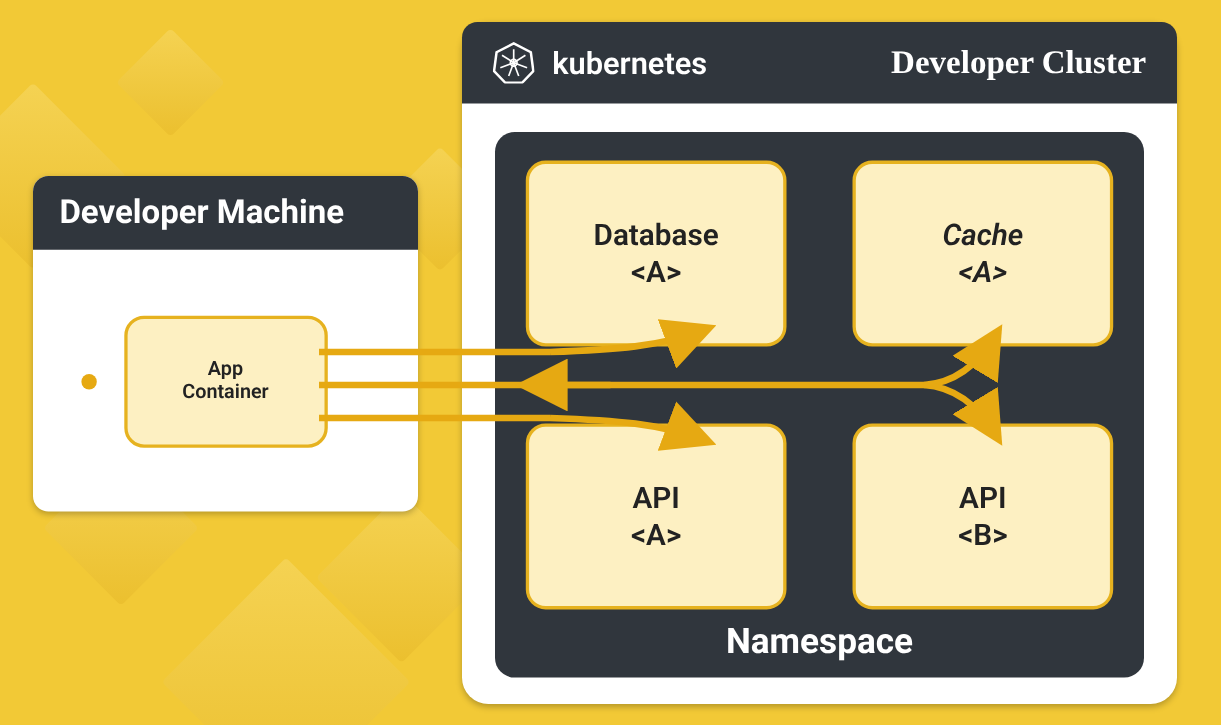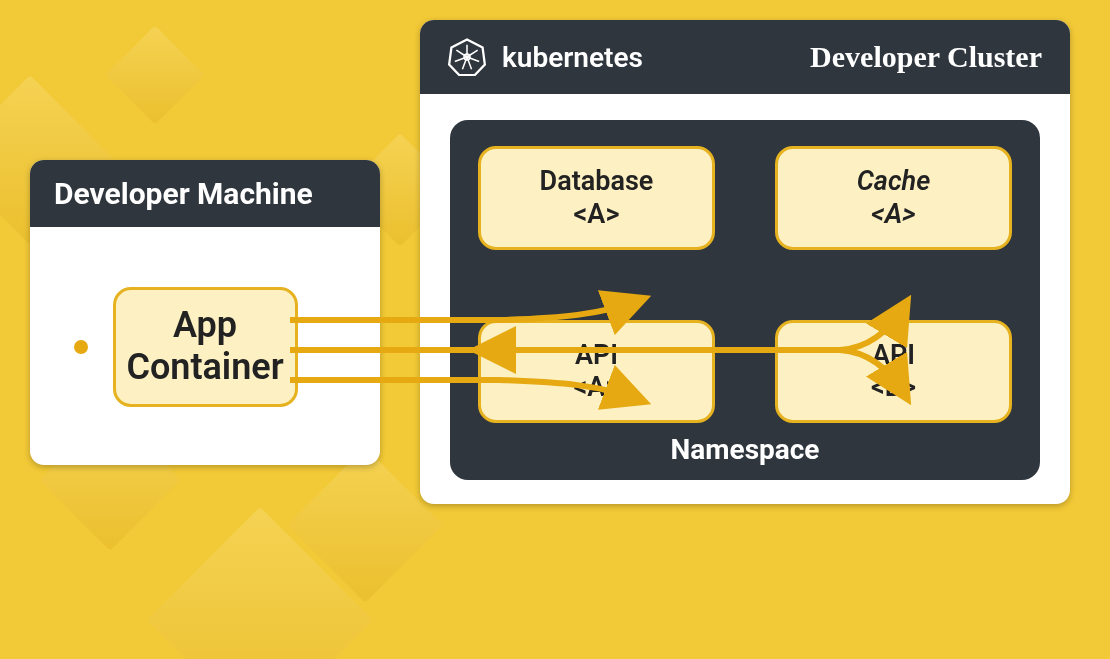--- a/index.html
+++ b/index.html
@@ -65,41 +65,42 @@
   .app-box {
     width: 185px;
     height: 120px;
     background: #fdf0c2;
     border: 3px solid #e6b21f;
     border-radius: 18px;
     display: flex;
     align-items: center;
     justify-content: center;
     text-align: center;
-    font-size: 36px;
+    font-size: 18px;
     font-weight: 600;
     color: #222;
     line-height: 1.15;
   }
   .dot {
     position: absolute;
     left: 44px;
     top: 50%;
     width: 14px; height: 14px;
     background: #e6a912;
     border-radius: 50%;
     transform: translateY(-50%);
   }
 
   
   #cluster {
     left: 420px;
     top: 20px;
     width: 650px;
-    height: 484px;
+    height: 620px;
+    border-radius: 24px;
   }
   #cluster .panel-body {
     height: calc(100% - 76px);
     padding: 26px 30px 22px 30px;
   }
   .namespace {
     background: #30363d;
     border-radius: 18px;
     width: 100%;
     height: 100%;
@@ -122,21 +123,21 @@
     align-items: center;
     justify-content: center;
     text-align: center;
     font-size: 27px;
     font-weight: 600;
     color: #222;
     line-height: 1.2;
   }
   .ns-label {
     color: #fff;
-    font-size: 28px;
+    font-size: 32px;
     font-weight: 700;
     text-align: center;
     padding: 10px 0 2px 0;
   }
   
   .arrows {
     position: absolute;
     left: 0; top: 0;
     width: 1110px; height: 659px;
     pointer-events: none;

